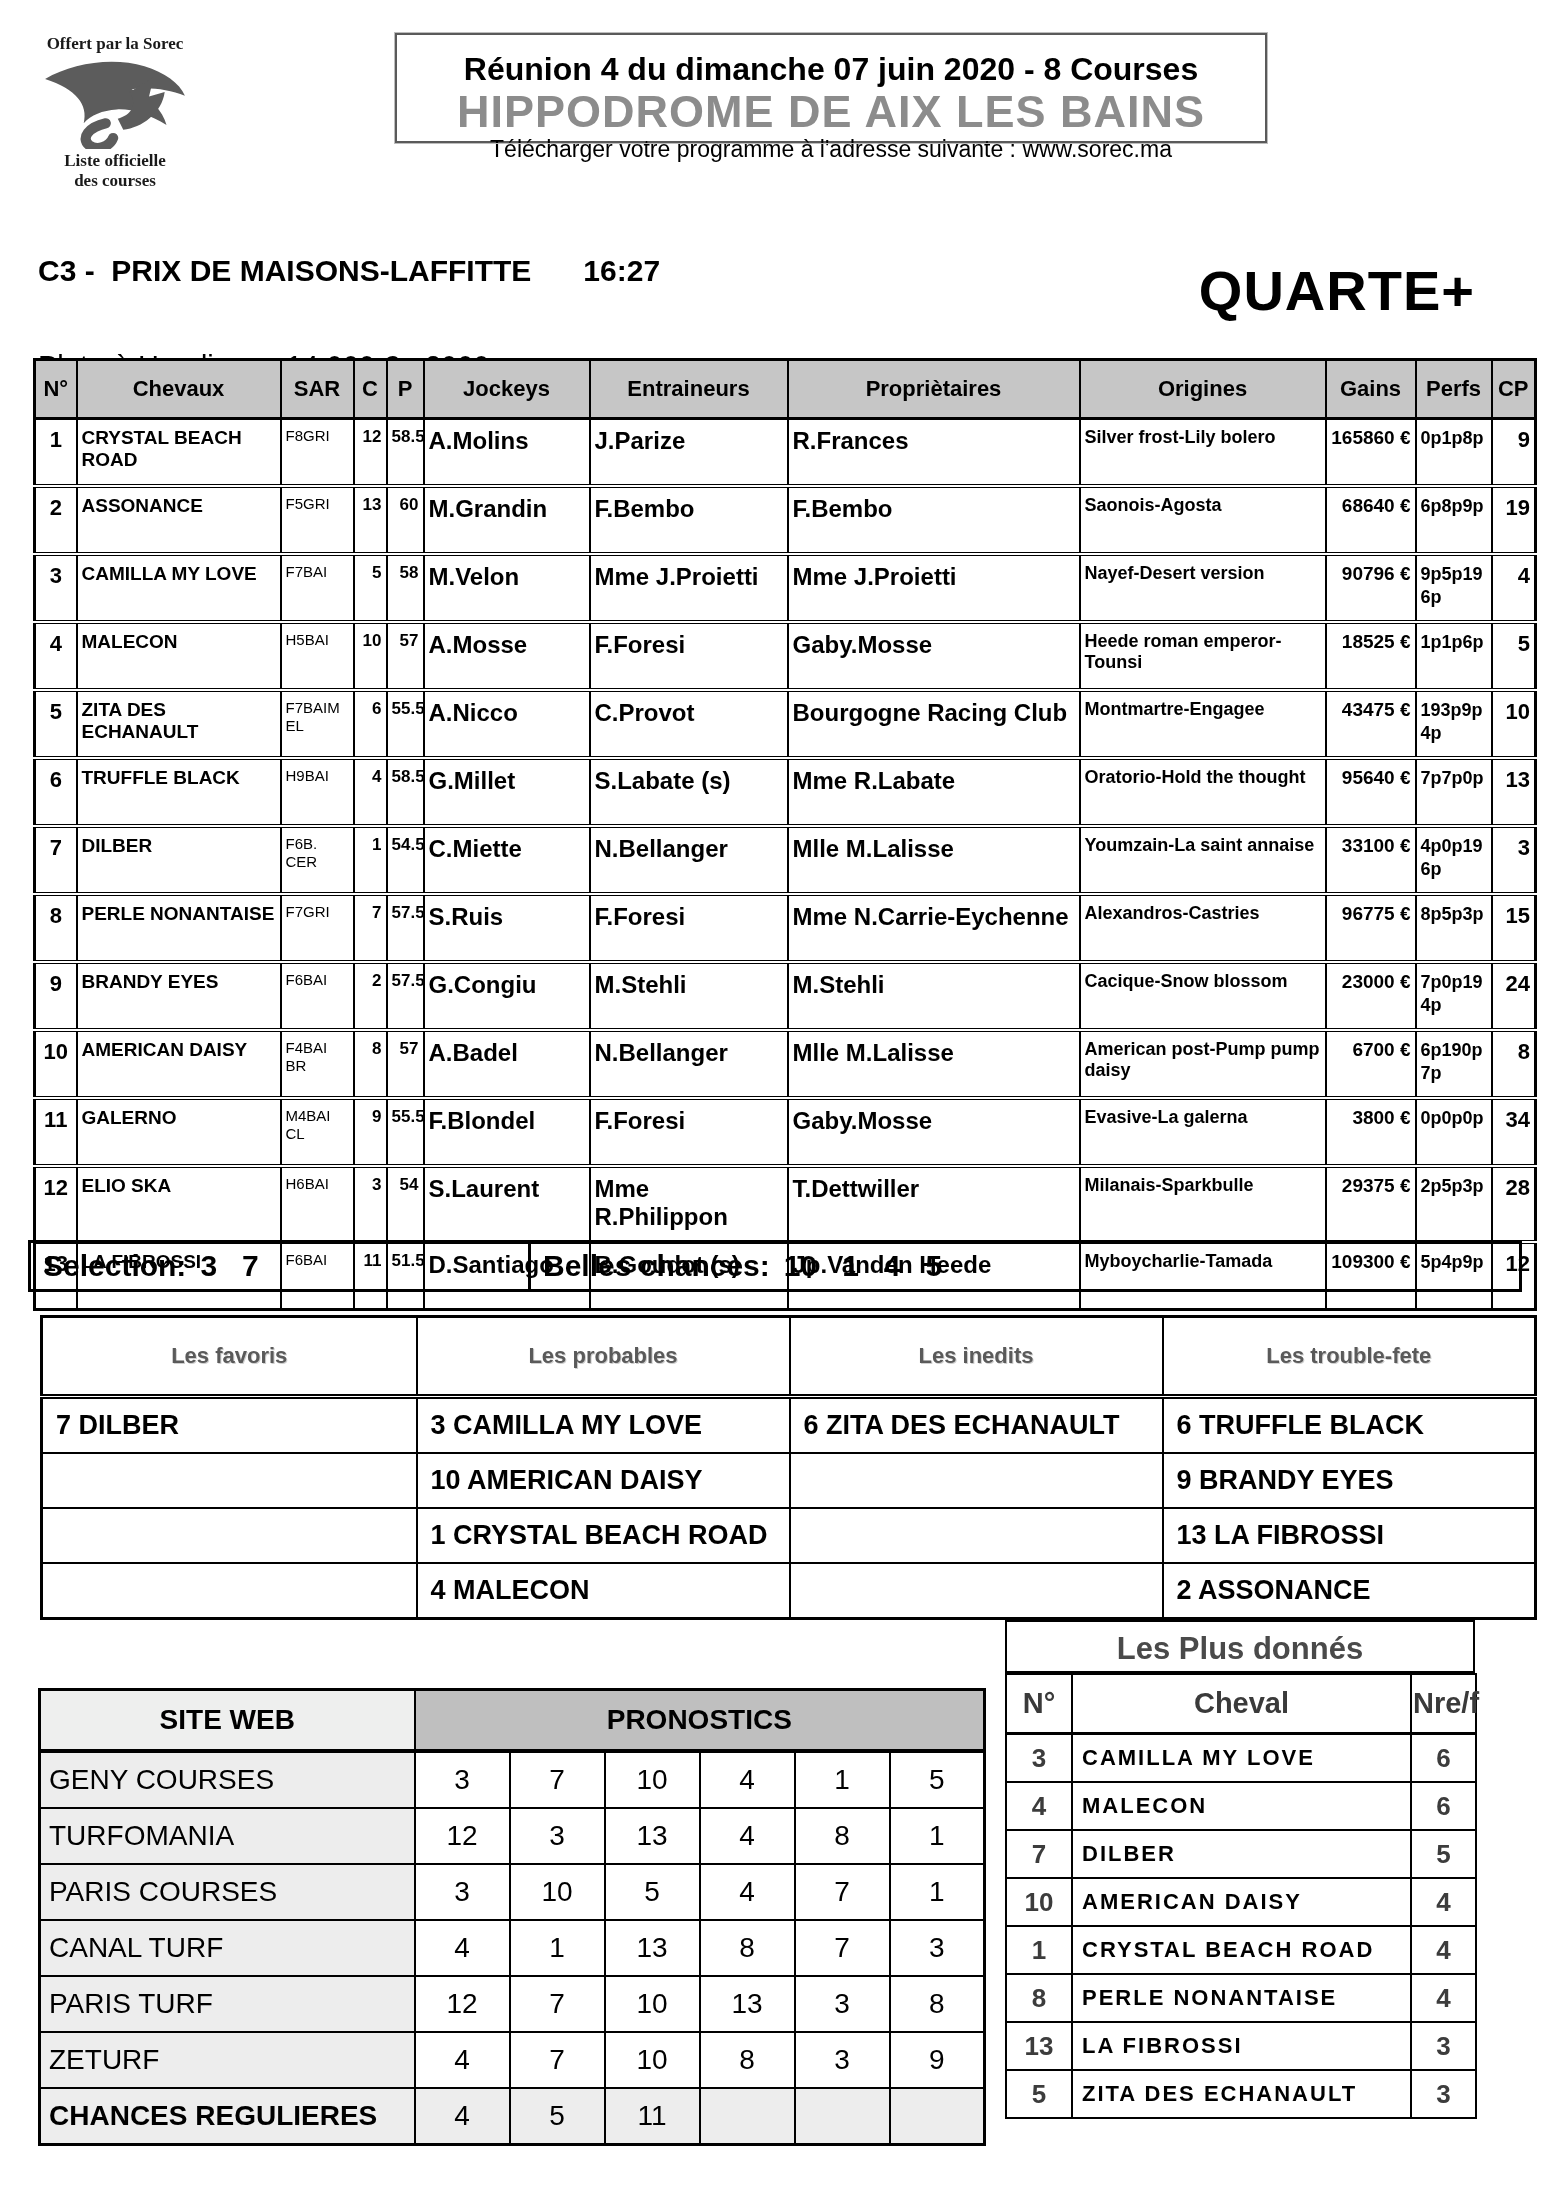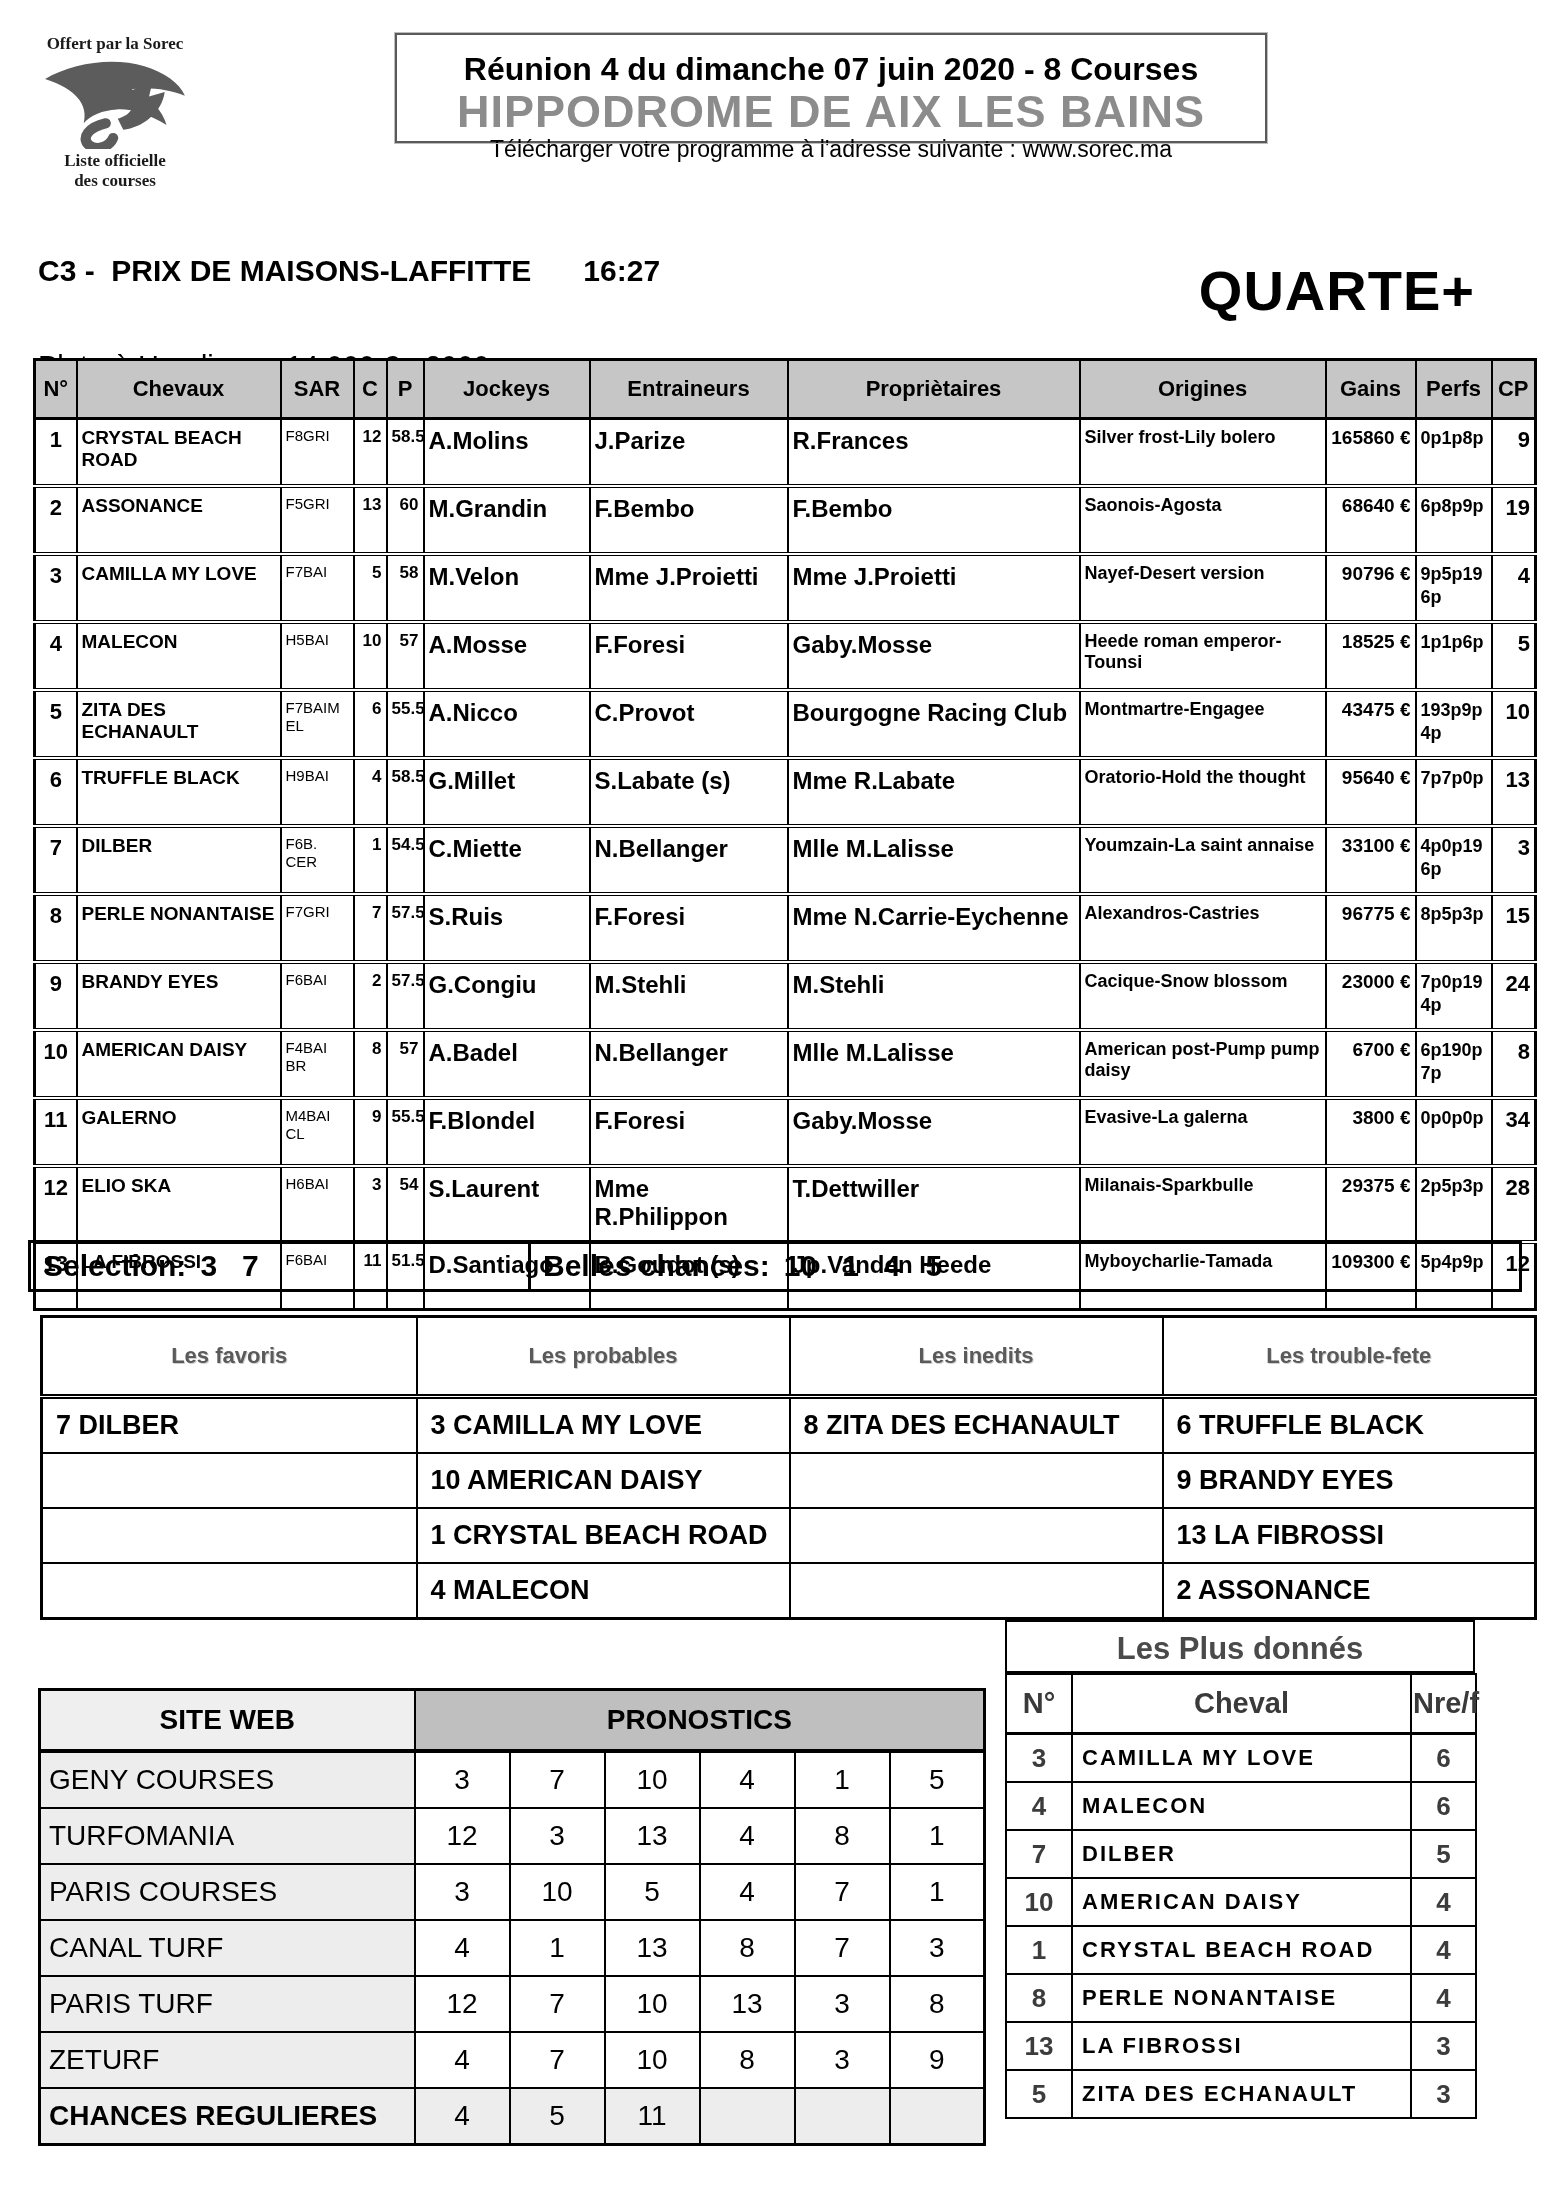--- a/index.html
+++ b/index.html
@@ -344,21 +344,21 @@
           <th>Les favoris</th>
           <th>Les probables</th>
           <th>Les inedits</th>
           <th>Les trouble-fete</th>
         </tr>
       </thead>
     <tbody>
         <tr>
           <td>7 DILBER</td>
           <td>3 CAMILLA MY LOVE</td>
-          <td>8 ZITA DES ECHANAULT</td>
+          <td>6 ZITA DES ECHANAULT</td>
           <td>6 TRUFFLE BLACK</td>
         </tr>
         <tr>
           <td></td>
           <td>10 AMERICAN DAISY</td>
           <td></td>
           <td>9 BRANDY EYES</td>
         </tr>
         <tr>
           <td></td>

